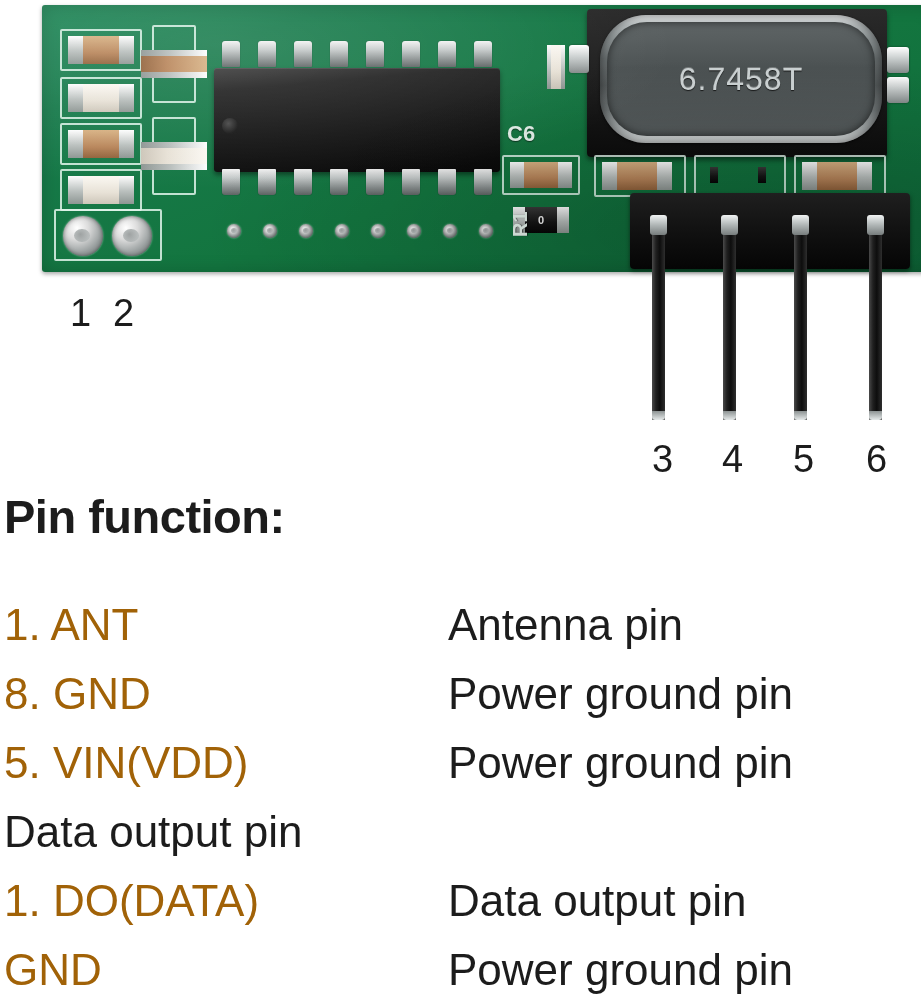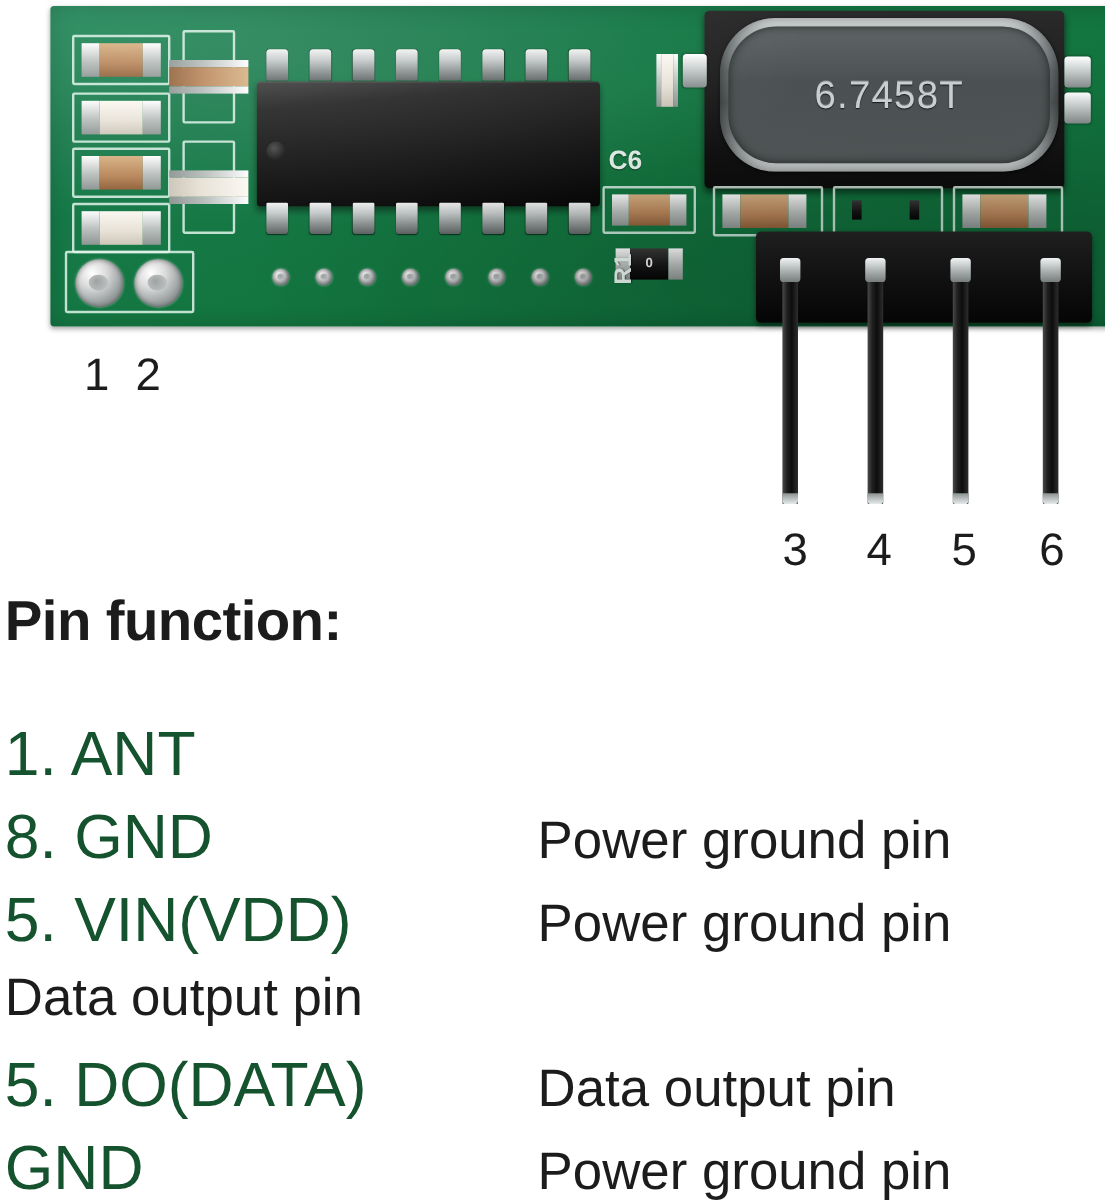--- a/index.html
+++ b/index.html
@@ -213,22 +213,22 @@
     width: 917px;
   }
   .pin-row {
     display: flex;
     height: 69px;
     align-items: baseline;
   }
   .pin-label {
     width: 444px;
     flex: 0 0 444px;
-    font-size: 52px;
-    color: #14532d;
+    font-size: 44px;
+    color: #a16207;
     white-space: nowrap;
     line-height: 1;
   }
   .pin-desc {
     flex: 1 1 auto;
     font-size: 44px;
     color: #1c1c1c;
     white-space: nowrap;
     line-height: 1;
   }
@@ -399,34 +399,35 @@
   <div class="pin-num" style="left:866px; top:440px;">6</div>
 
 </div>
 
 <div id="text-area">
   <div id="pin-function-title">Pin function:</div>
 
   <div id="pin-table">
     <div class="pin-row">
       <div class="pin-label">1. ANT</div>
+      <div class="pin-desc">Antenna pin</div>
     </div>
     <div class="pin-row">
       <div class="pin-label">8. GND</div>
       <div class="pin-desc">Power ground pin</div>
     </div>
     <div class="pin-row">
       <div class="pin-label">5. VIN(VDD)</div>
       <div class="pin-desc">Power ground pin</div>
     </div>
     <div class="pin-row">
       <div class="pin-desc">Data output pin</div>
     </div>
     <div class="pin-row">
-      <div class="pin-label">5. DO(DATA)</div>
+      <div class="pin-label">1. DO(DATA)</div>
       <div class="pin-desc">Data output pin</div>
     </div>
     <div class="pin-row">
       <div class="pin-label">GND</div>
       <div class="pin-desc">Power ground pin</div>
     </div>
   </div>
 </div>
 
 </body></html>

